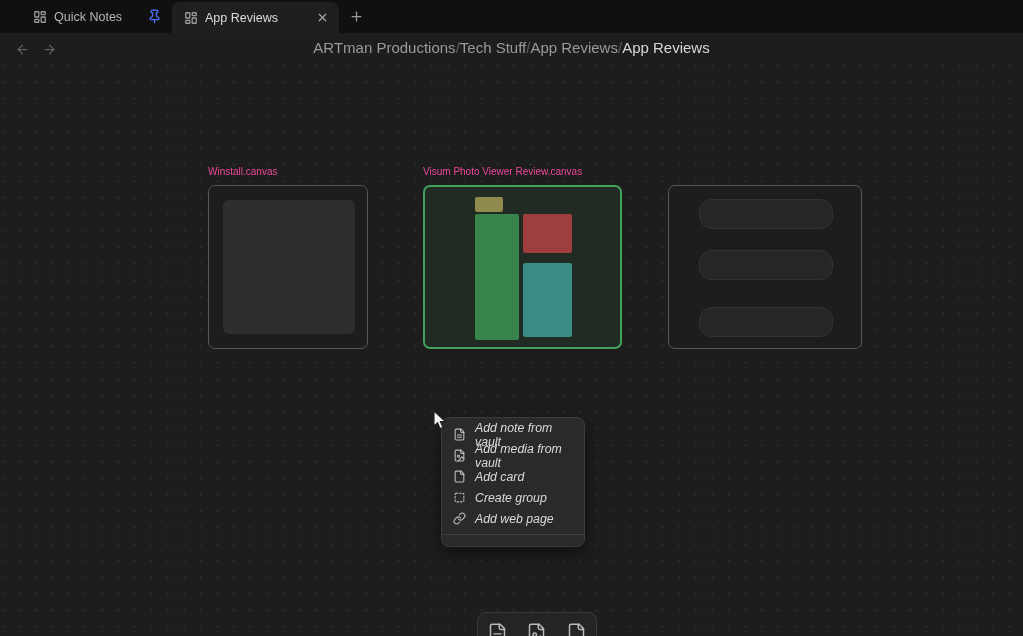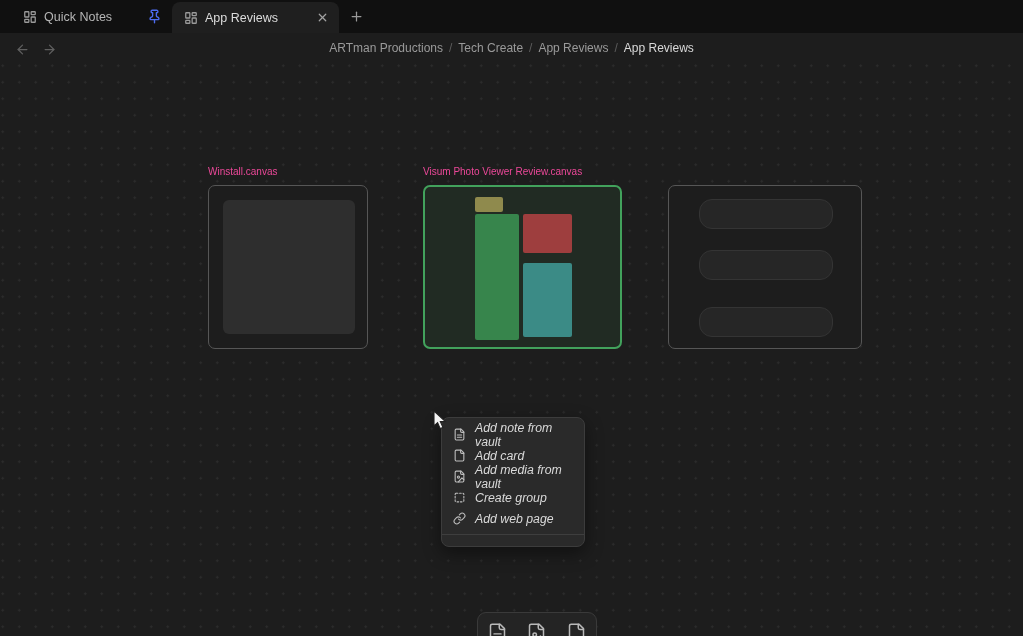--- a/index.html
+++ b/index.html
@@ -5,39 +5,39 @@
   * { margin:0; padding:0; box-sizing:border-box; }
   html,body { width:1023px; height:636px; overflow:hidden; background:#1d1d1d;
     font-family:"Liberation Sans", sans-serif; }
   .app { position:relative; width:1023px; height:636px; background:#1d1d1d; }
 
   
   .tabbar { position:absolute; top:0; left:0; width:1023px; height:33px;
     background:#101010; display:flex; align-items:stretch; }
   .tab { display:flex; align-items:center; gap:7px; padding:0 10px;
     font-size:12.5px; color:#b6b6b6; position:relative; }
-  .tab.pinned { width:172px; padding-left:23px; }
+  .tab.pinned { width:172px; padding-left:33px; }
   .tab.pinned .pin { margin-left:auto; }
   .tab.active { width:167px; background:#1f1f1f; color:#dcdcdc;
     border-radius:8px 8px 0 0; margin-top:2px; padding-left:12px; }
   .tab .ticon { display:flex; color:#9a9a9a; }
   .tab .close { margin-left:auto; color:#a2a2a2; display:flex; cursor:default; }
   .newtab { width:34px; display:flex; align-items:center; justify-content:center;
     color:#9a9a9a; }
 
   
   .viewheader { position:absolute; top:33px; left:0; width:1023px; height:29px;
     background:#1d1d1d; }
   .navarrows { position:absolute; left:13px; top:7px; display:flex; gap:9px;
     color:#5f5f5f; }
   .navarrows .btn { width:18px; height:18px; display:flex; align-items:center;
     justify-content:center; }
   .breadcrumb { position:absolute; top:0; left:0; width:100%; height:29px;
-    display:flex; align-items:center; justify-content:center; gap:6px;
-    font-size:12px; color:#9a9a9a; }
+    display:flex; align-items:center; justify-content:center; 
+    font-size:15px; color:#9a9a9a; }
   .breadcrumb .sep { color:#5d5d5d; }
   .breadcrumb .crumb-last { color:#d8d8d8; }
 
   
   .canvasbg { position:absolute; top:62px; left:0; width:1023px; height:574px;
     background-color:#1d1d1d;
     background-image:radial-gradient(#2c2c2c 1px, transparent 1.2px);
     background-size:16.5px 16.5px; background-position:11px 12px; }
 
   .cardtitle { position:absolute; font-size:10px; color:#ec4899;
@@ -129,21 +129,21 @@
       <span class="btn">
         <svg width="15" height="15" viewBox="0 0 24 24" fill="none" stroke="currentColor" stroke-width="2" stroke-linecap="round" stroke-linejoin="round">
             <path d="M5 12h14"></path>
             <path d="m12 5 7 7-7 7"></path>
           </svg>
       </span>
     </div>
     <div class="breadcrumb">
       <span>ARTman Productions</span>
       <span class="sep">/</span>
-      <span>Tech Create</span>
+      <span>Tech Stuff</span>
       <span class="sep">/</span>
       <span>App Reviews</span>
       <span class="sep">/</span>
       <span class="crumb-last">App Reviews</span>
     </div>
   </div>
 
   <div class="canvasbg"></div>
 
   <div class="cardtitle" style="left:208px; top:166px; max-width:160px;">Winstall.canvas</div>
@@ -175,34 +175,34 @@
             <path d="M16 17H8"></path>
           </svg>
       </span>
       <span>Add note from vault</span>
     </div>
     <div class="menuitem">
       <span class="micon">
         <svg width="13" height="13" viewBox="0 0 24 24" fill="none" stroke="currentColor" stroke-width="2" stroke-linecap="round" stroke-linejoin="round">
             <path d="M15 2H6a2 2 0 0 0-2 2v16a2 2 0 0 0 2 2h12a2 2 0 0 0 2-2V7Z"></path>
             <path d="M14 2v4a2 2 0 0 0 2 2h4"></path>
-          </svg>
-      </span>
-      <span>Add card</span>
+            <circle cx="10" cy="13" r="2"></circle>
+            <path d="m20 18-3.5-3.5L10 22"></path>
+          </svg>
+      </span>
+      <span>Add media from vault</span>
     </div>
     <div class="menuitem">
       <span class="micon">
         <svg width="13" height="13" viewBox="0 0 24 24" fill="none" stroke="currentColor" stroke-width="2" stroke-linecap="round" stroke-linejoin="round">
             <path d="M15 2H6a2 2 0 0 0-2 2v16a2 2 0 0 0 2 2h12a2 2 0 0 0 2-2V7Z"></path>
             <path d="M14 2v4a2 2 0 0 0 2 2h4"></path>
-            <circle cx="10" cy="13" r="2"></circle>
-            <path d="m20 18-3.5-3.5L10 22"></path>
-          </svg>
-      </span>
-      <span>Add media from vault</span>
+          </svg>
+      </span>
+      <span>Add card</span>
     </div>
     <div class="menuitem">
       <span class="micon">
         <svg width="13" height="13" viewBox="0 0 24 24" fill="none" stroke="currentColor" stroke-width="2" stroke-linecap="round">
             <rect x="4" y="4" width="16" height="16" rx="2" stroke-dasharray="3 3.2"></rect>
           </svg>
       </span>
       <span>Create group</span>
     </div>
     <div class="menuitem">

